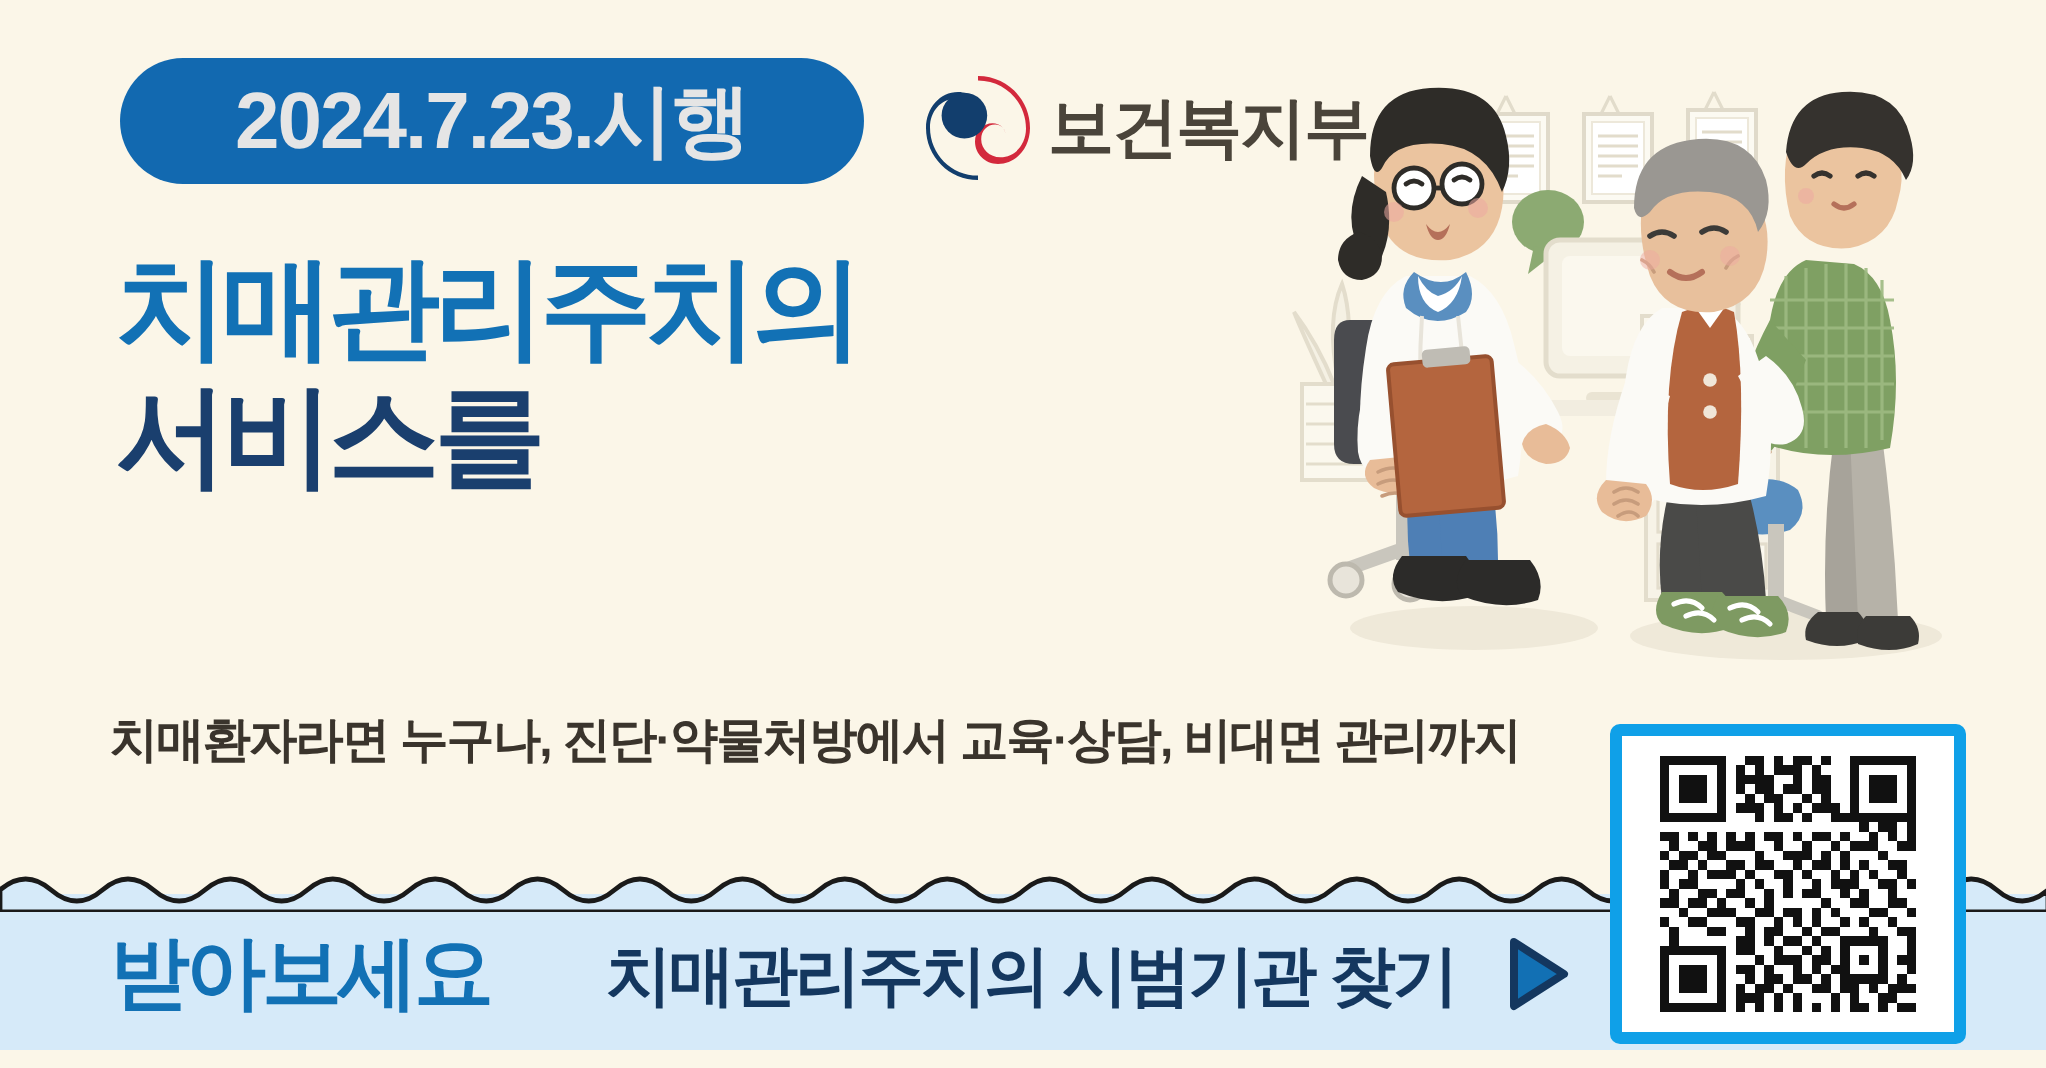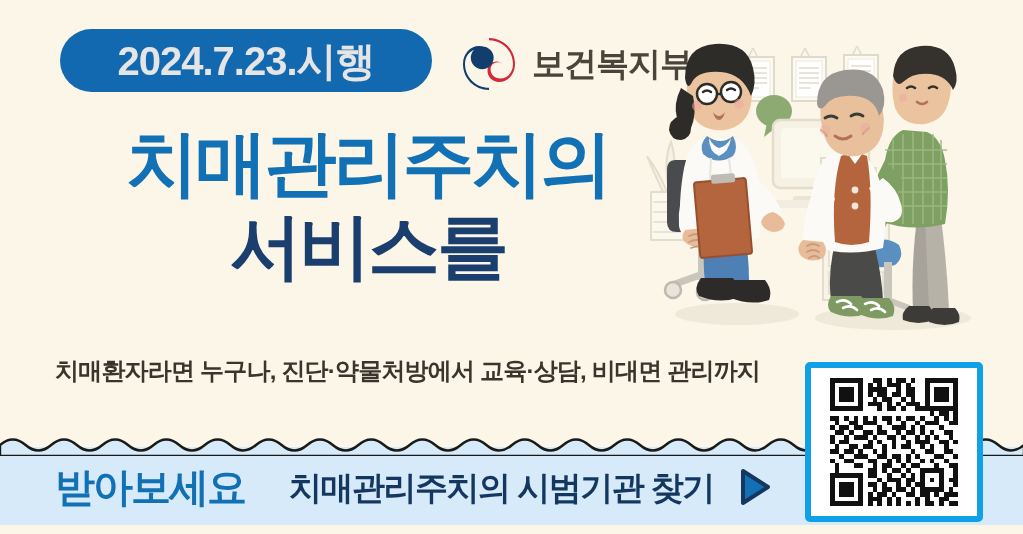--- a/index.html
+++ b/index.html
@@ -68,44 +68,43 @@
     line-height: 1;
   }
 
   
   .ministry {
     position: absolute;
     left: 458px; top: 33px;
     height: 62px;
     display: flex;
     align-items: center;
-    gap: 12px;
+    gap: 4px;
   }
   .taegeuk { width: 62px; height: 62px; display: block; }
   .ministry-name {
     font-size: 33px;
     font-weight: bold;
     color: #4A443A;
     letter-spacing: -1px;
     white-space: nowrap;
   }
 
   
   .title-block {
     position: absolute;
     left: 58px; top: 122px;
     width: 620px;
   }
   .title-line {
-    font-size: 72px;
+    font-size: 56px;
     font-weight: bold;
     line-height: 1.15;
     letter-spacing: -3px;
     white-space: nowrap;
-    text-align: center;
   }
   .title-line-1 { color: #1271B5; }
   .title-line-2 { color: #1A3F6E; }
 
   
   .desc-block {
     position: absolute;
     left: 55px; top: 352px;
     width: 730px;
   }
@@ -128,21 +127,21 @@
   }
   .cta-go {
     font-size: 40px;
     font-weight: bold;
     color: #1271B5;
     letter-spacing: -2px;
     line-height: 1;
     white-space: nowrap;
   }
   .cta-main {
-    margin-left: 44px;
+    margin-left: 58px;
     font-size: 33px;
     font-weight: bold;
     color: #14375F;
     letter-spacing: -1.5px;
     line-height: 1;
     white-space: nowrap;
   }
   .cta-arrow {
     margin-left: 20px;
     display: flex;

